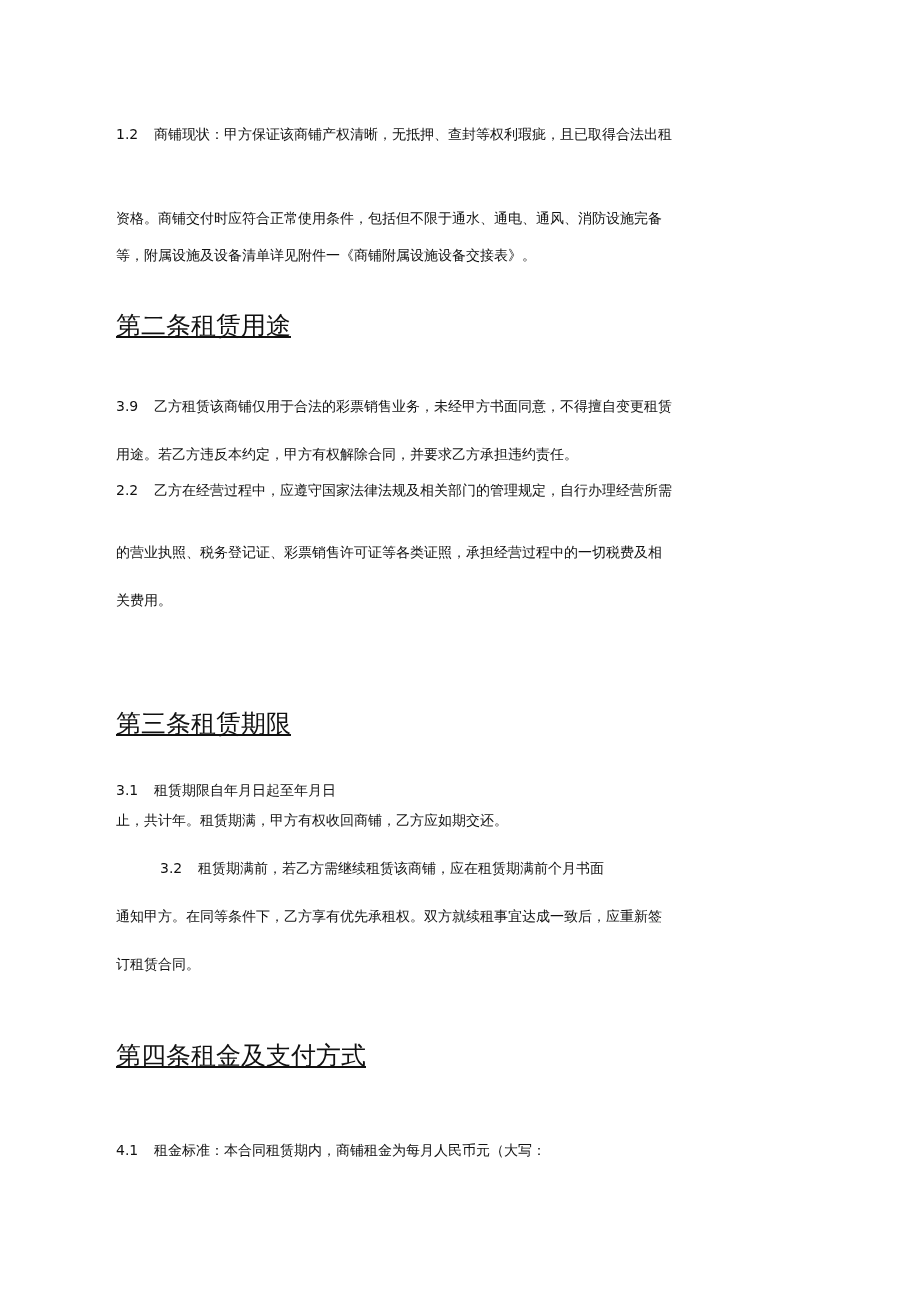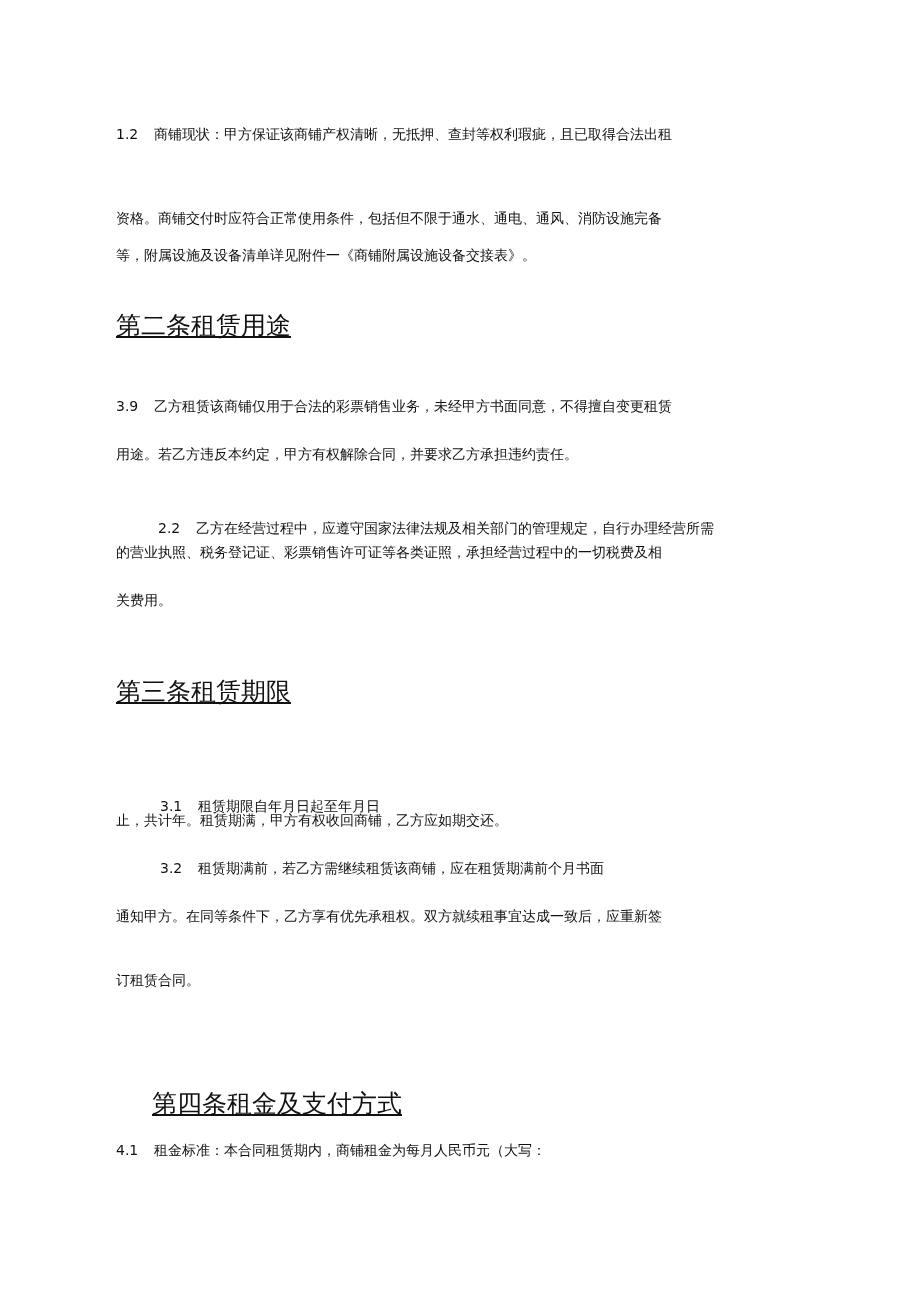--- a/index.html
+++ b/index.html
@@ -47,36 +47,36 @@
 <div class="line" style="top:174px;margin-top:34px;">资格。商铺交付时应符合正常使用条件，包括但不限于通水、通电、通风、消防设施完备</div>
 <div class="line" style="top:222px;margin-top:23px;">等，附属设施及设备清单详见附件一《商铺附属设施设备交接表》。</div>
 
 <h2 class="heading" style="top:310px;">第二条租赁用途</h2>
 
 <div class="line" style="top:396px;">
   <span class="num">3.9</span><span>乙方租赁该商铺仅用于合法的彩票销售业务，未经甲方书面同意，不得擅自变更租赁</span>
 </div>
 <div class="line" style="top:444px;">用途。若乙方违反本约定，甲方有权解除合同，并要求乙方承担违约责任。</div>
 
-<div class="line" style="top:518px;margin-left:42px;">
+<div class="line" style="top:480px;">
   <span class="num">2.2</span><span>乙方在经营过程中，应遵守国家法律法规及相关部门的管理规定，自行办理经营所需</span>
 </div>
 <div class="line" style="top:542px;">的营业执照、税务登记证、彩票销售许可证等各类证照，承担经营过程中的一切税费及相</div>
 <div class="line" style="top:590px;">关费用。</div>
 
-<h2 class="heading" style="top:676px;">第三条租赁期限</h2>
+<h2 class="heading" style="top:708px;">第三条租赁期限</h2>
 
-<div class="line" style="top:796px;margin-left:44px;">
+<div class="line" style="top:780px;">
   <span class="num">3.1</span><span>租赁期限自年月日起至年月日</span>
 </div>
 <div class="line" style="top:810px;">止，共计年。租赁期满，甲方有权收回商铺，乙方应如期交还。</div>
 
 <div class="line" style="top:858px;margin-left:44px;">
   <span class="num">3.2</span><span>租赁期满前，若乙方需继续租赁该商铺，应在租赁期满前个月书面</span>
 </div>
 <div class="line" style="top:906px;text-align:right;">通知甲方。在同等条件下，乙方享有优先承租权。双方就续租事宜达成一致后，应重新签</div>
-<div class="line" style="top:954px;margin-top:16px;">订租赁合同。</div>
+<div class="line" style="top:954px;">订租赁合同。</div>
 
-<h2 class="heading" style="top:1088px;margin-left:36px;">第四条租金及支付方式</h2>
+<h2 class="heading" style="top:1040px;">第四条租金及支付方式</h2>
 
 <div class="line" style="top:1140px;">
   <span class="num">4.1</span><span>租金标准：本合同租赁期内，商铺租金为每月人民币元（大写：</span>
 </div>
 
 </body></html>

